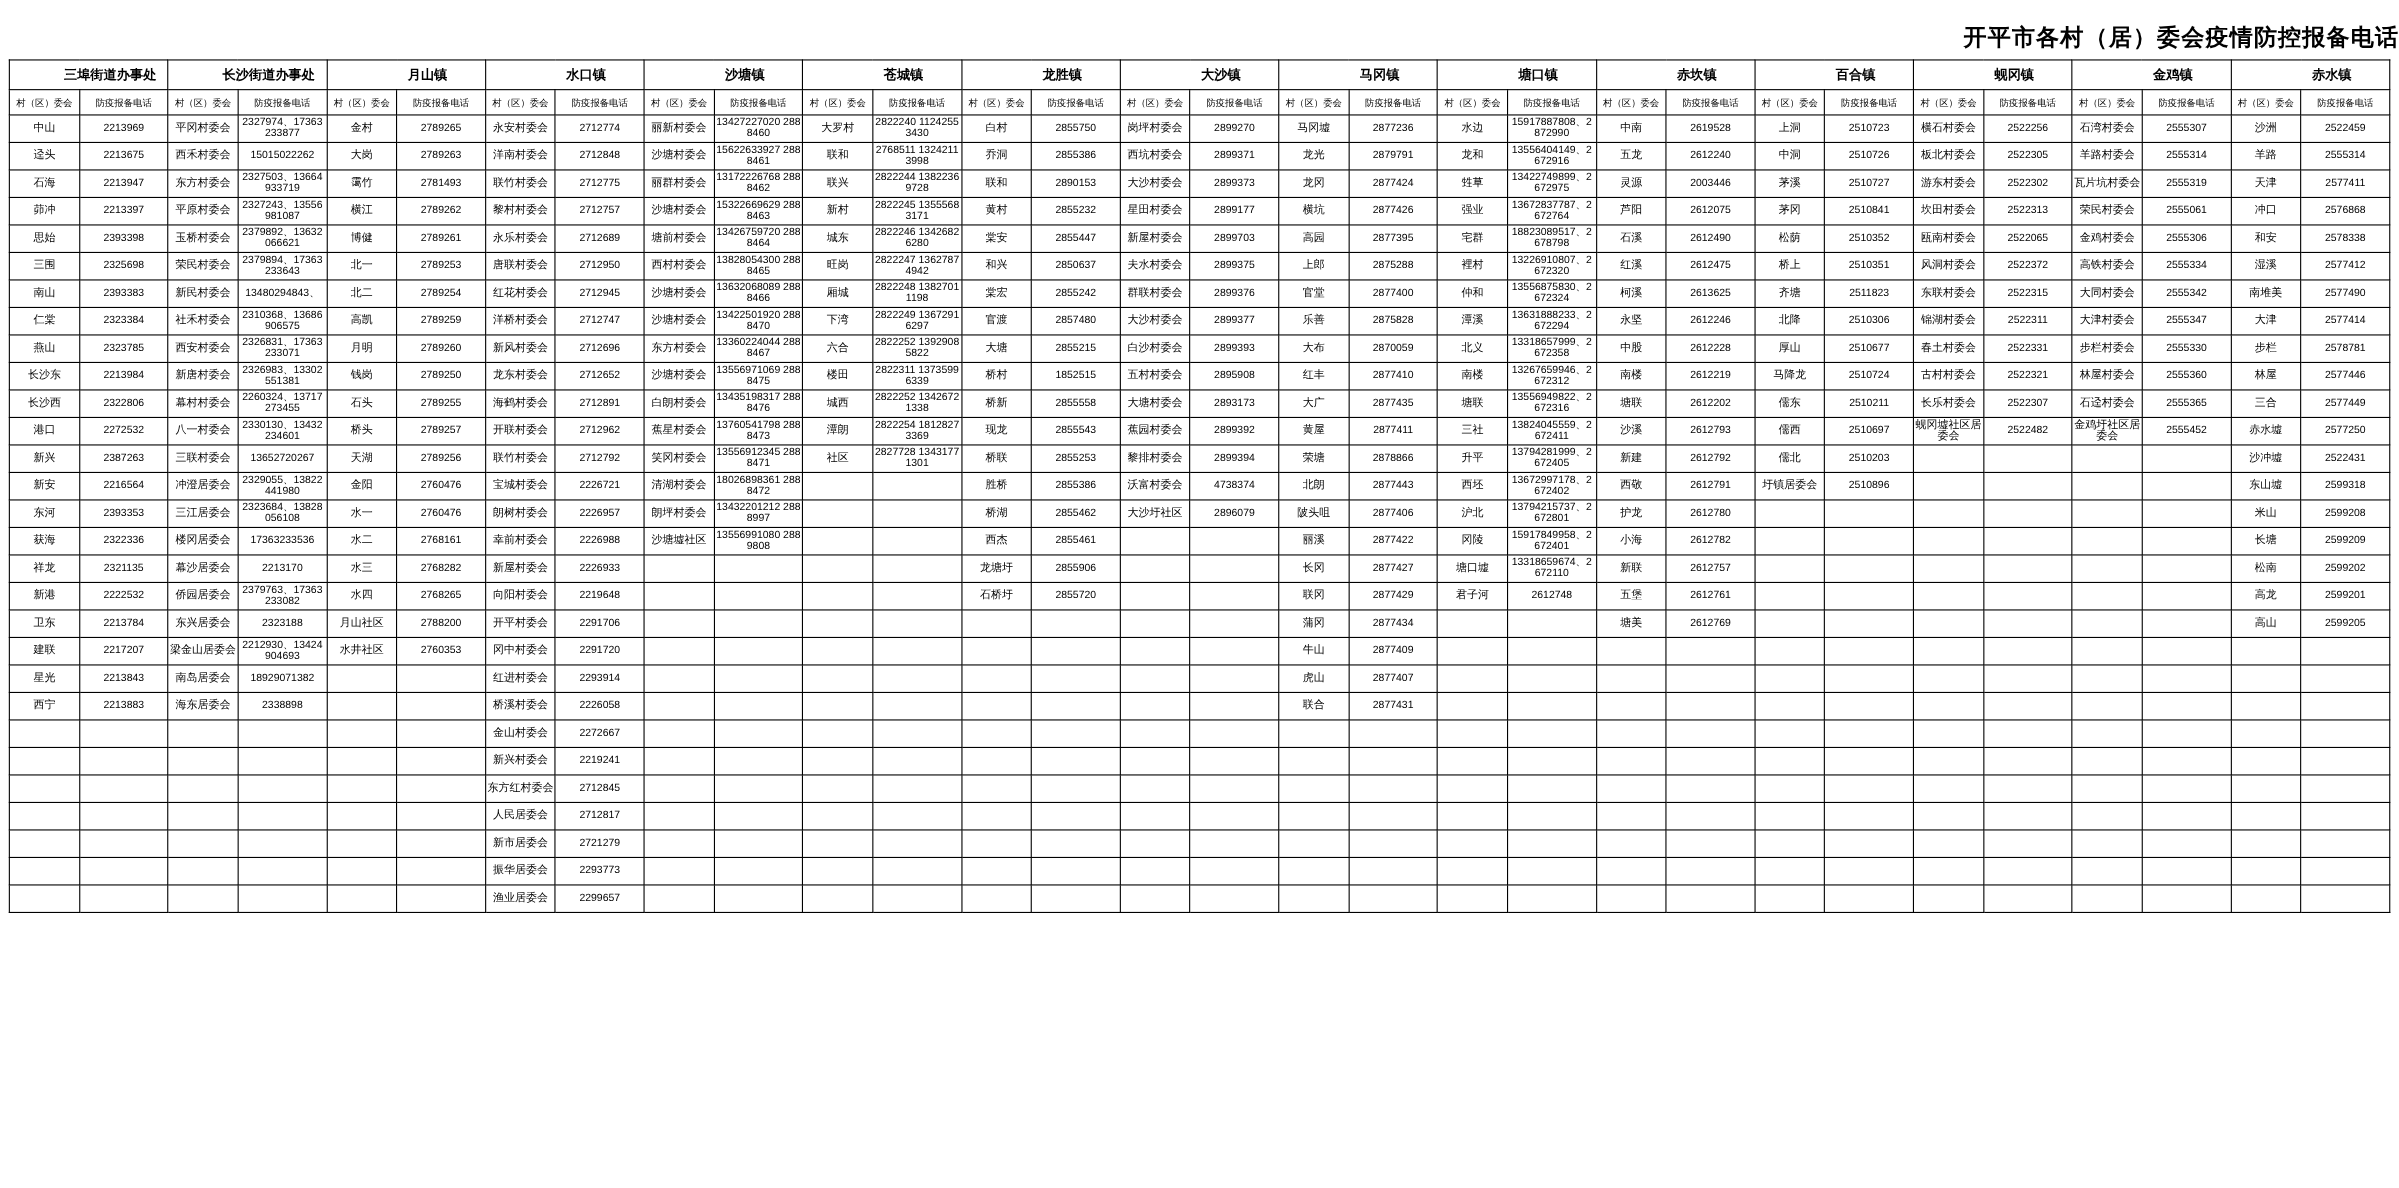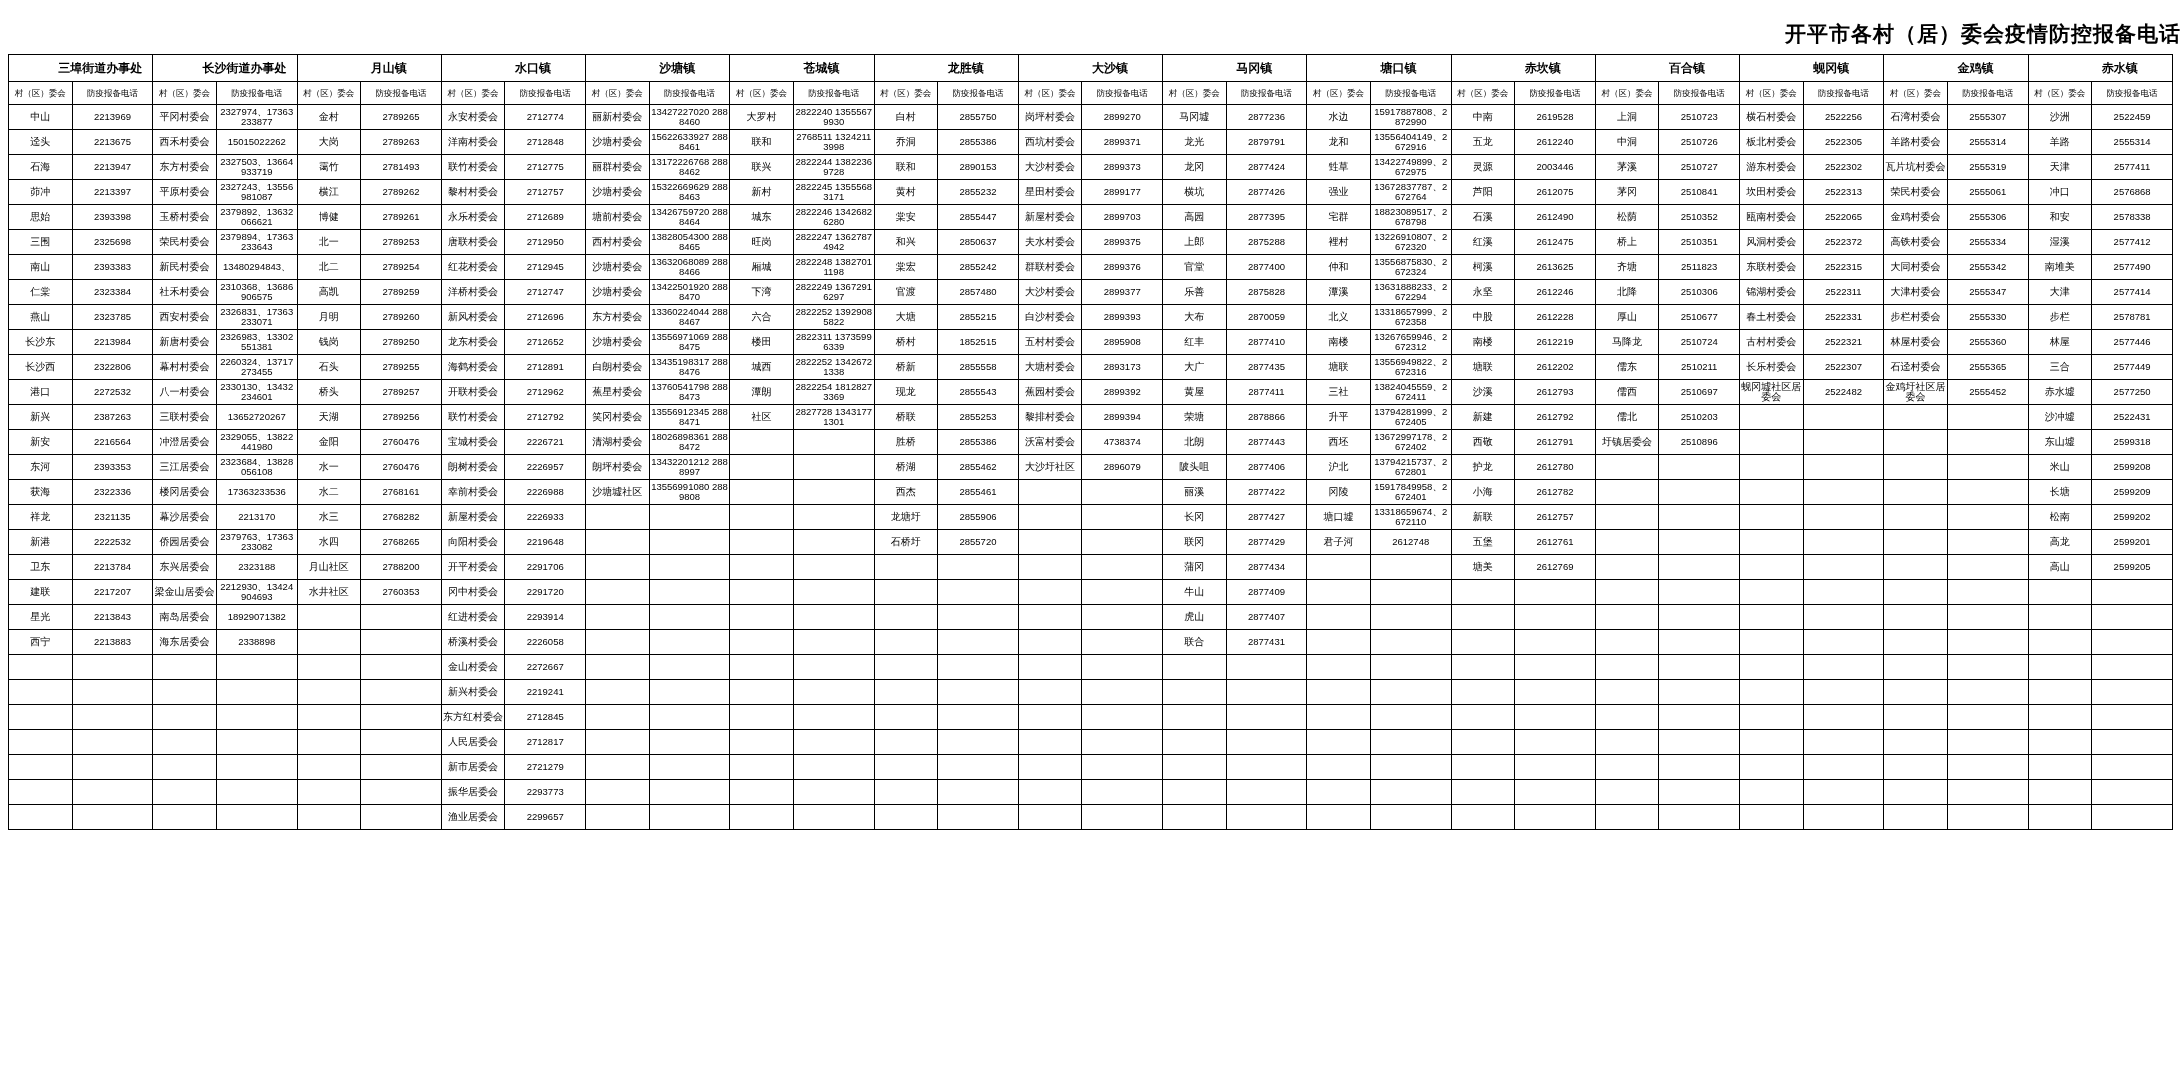--- a/index.html
+++ b/index.html
@@ -116,21 +116,21 @@
           <td class="cell ph">2213969</td>
           <td class="cell nm">平冈村委会</td>
           <td class="cell ph">2327974、17363233877</td>
           <td class="cell nm">金村</td>
           <td class="cell ph">2789265</td>
           <td class="cell nm">永安村委会</td>
           <td class="cell ph">2712774</td>
           <td class="cell nm">丽新村委会</td>
           <td class="cell ph">13427227020 2888460</td>
           <td class="cell nm">大罗村</td>
-          <td class="cell ph">2822240 13555679930</td>
+          <td class="cell ph">2822240 11242553430</td>
           <td class="cell nm">白村</td>
           <td class="cell ph">2855750</td>
           <td class="cell nm">岗坪村委会</td>
           <td class="cell ph">2899270</td>
           <td class="cell nm">马冈墟</td>
           <td class="cell ph">2877236</td>
           <td class="cell nm">水边</td>
           <td class="cell ph">15917887808、2872990</td>
           <td class="cell nm">中南</td>
           <td class="cell ph">2619528</td>

